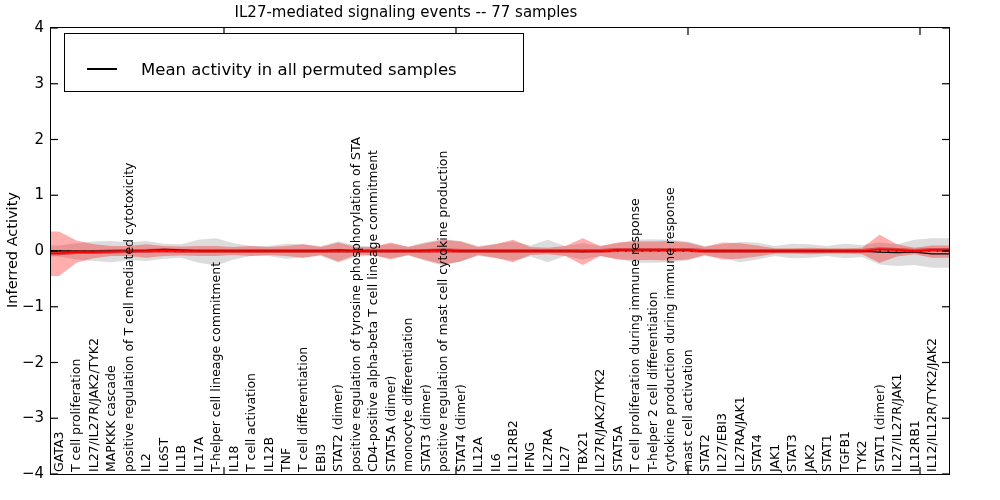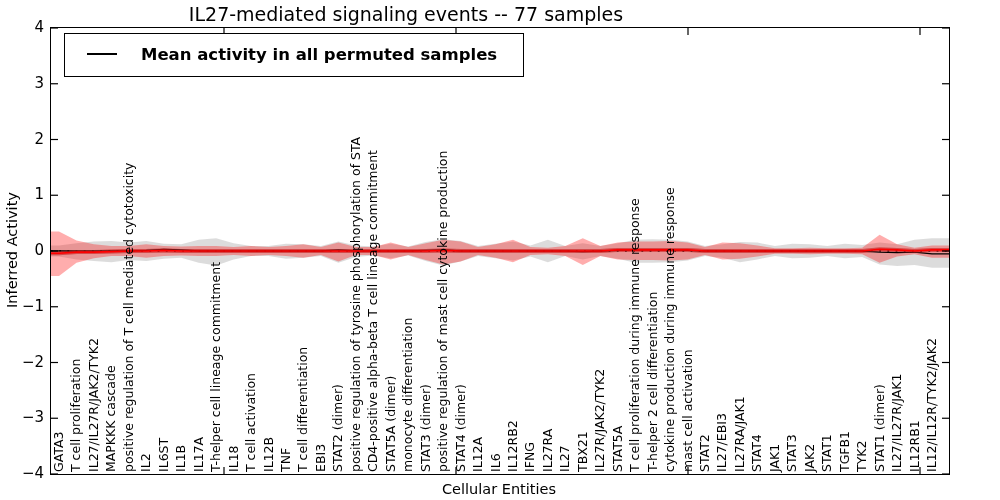--- a/index.html
+++ b/index.html
@@ -1,30 +1,30 @@
 <!DOCTYPE html>
 <html><head>
 <meta charset="utf-8">
 <style>
   html,body{margin:0;padding:0;background:#ffffff;}
   #fig{position:relative;width:1000px;height:500px;background:#ffffff;
        font-family:"DejaVu Sans","Liberation Sans",sans-serif;color:#000;overflow:hidden;}
   .title{position:absolute;top:3px;left:0;width:812px;text-align:center;
-         font-size:19px;color:#000;}
+         font-size:15px;color:#000;}
   .xlabel{position:absolute;top:481px;left:50px;width:898px;text-align:center;font-size:14.5px;}
   .ylabel{position:absolute;left:-88px;top:242px;width:200px;height:16px;text-align:center;
           font-size:14.5px;transform:rotate(-90deg);}
   #plot{position:absolute;left:50px;top:27px;width:898px;height:446px;
         border:1px solid #000;overflow:hidden;background:#fff;}
   #plot svg{position:absolute;left:0;top:0;}
   .ytick{position:absolute;width:28px;text-align:right;font-size:15px;line-height:16px;}
   .xtlab{position:absolute;white-space:nowrap;font-size:12.5px;line-height:14px;
          transform:rotate(-90deg);transform-origin:0 100%;}
   #legend{position:absolute;left:13px;top:5px;width:458px;background:#ffffff;
-          border:1px solid #000;z-index:5;padding:5px 0 7px 0;font-weight:bold;}
+          border:1px solid #000;z-index:5;padding:20px 0 7px 0;}
   .lrow{display:flex;align-items:center;height:30px;}
   .lswatch{width:30px;height:0;border-top:2px solid #000;margin-left:22px;flex:0 0 30px;}
   .llab{margin-left:24px;font-size:16.5px;white-space:nowrap;}
 </style>
 </head>
 <body>
 
 <div id="fig">
   <div class="title">IL27-mediated signaling events -- 77 samples</div>
 
@@ -133,14 +133,13 @@
       </div>
 
     <div id="legend">
       <div class="lrow">
         <div class="lswatch" style="border-top-color: rgb(0, 0, 0);"></div>
         <div class="llab">Mean activity in all permuted samples</div>
       </div>
     </div>
   </div>
 
-  <div class="xlabel">Cellular Entities</div>
 </div>
 
 </body></html>

